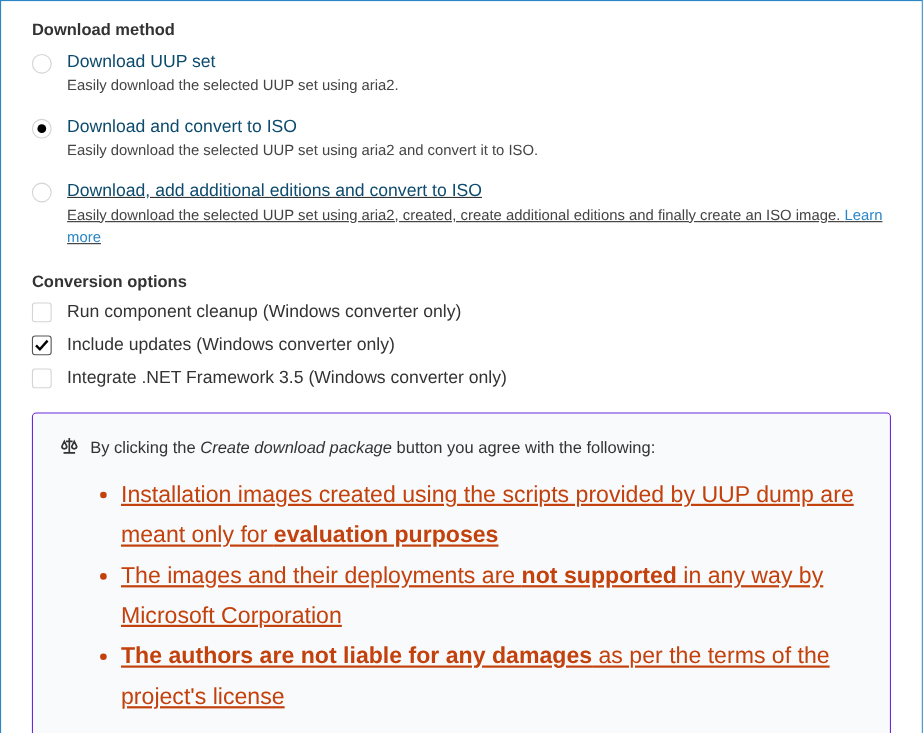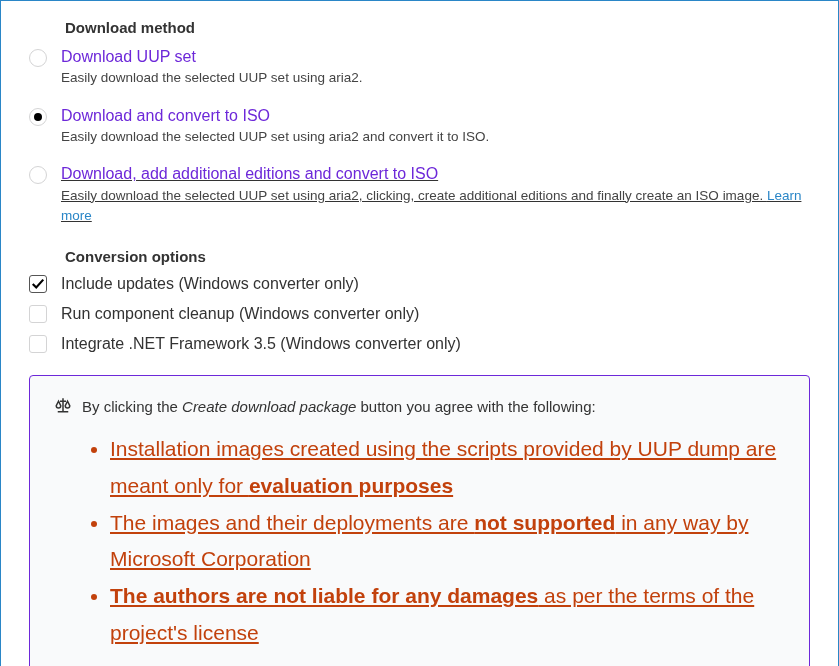--- a/index.html
+++ b/index.html
@@ -11,21 +11,20 @@
     }
     .container {
       border: 1px solid #2a86c7;
       padding: 18px 28px 20px 28px;
     }
     .section-title {
       font-size: 15px;
       font-weight: 700;
       margin-bottom: 10px;
       color: #333;
-      margin-left: 36px;
     }
     .radio-group { margin-bottom: 22px; }
     .radio-item {
       display: flex;
       align-items: flex-start;
       margin-bottom: 16px;
       cursor: pointer;
     }
     .radio-item:last-child { margin-bottom: 0; text-decoration: underline; }
     .radio-circle {
@@ -44,21 +43,21 @@
     .radio-circle.checked::after {
       content: "";
       width: 8px;
       height: 8px;
       background: #000;
       border-radius: 50%;
     }
     .radio-content { flex: 1; }
     .radio-label {
       font-size: 16px;
-      color: #6d28d9;
+      color: #0c4a6e;
       line-height: 1.4;
     }
     .radio-desc {
       font-size: 13.5px;
       color: #444;
       margin-top: 0;
       line-height: 1.5;
     }
     .link {
       color: #2a86c7;
@@ -177,41 +176,41 @@
       <div class="radio-content">
         <div class="radio-label">Download and convert to ISO</div>
         <div class="radio-desc">Easily download the selected UUP set using aria2 and convert it to ISO.</div>
       </div>
     </div>
 
     <div class="radio-item">
       <div class="radio-circle"></div>
       <div class="radio-content">
         <div class="radio-label">Download, add additional editions and convert to ISO</div>
-        <div class="radio-desc"><span>Easily download the selected UUP set using aria2, clicking, create additional editions and finally create an ISO image. </span><a class="link">Learn more</a></div>
+        <div class="radio-desc"><span>Easily download the selected UUP set using aria2, created, create additional editions and finally create an ISO image. </span><a class="link">Learn more</a></div>
       </div>
     </div>
   </div>
 
   <div class="section-title">Conversion options</div>
 
   <div class="checkbox-group">
+    <div class="checkbox-item">
+      <div class="checkbox-box">
+        
+      </div>
+      <div class="checkbox-label">Run component cleanup (Windows converter only)</div>
+    </div>
     <div class="checkbox-item">
       <div class="checkbox-box checked">
         <svg viewBox="0 0 16 16">
             <path d="M2 8 L6 12 L14 3" stroke="#000" stroke-width="2.5" fill="none"></path>
           </svg>
       </div>
       <div class="checkbox-label">Include updates (Windows converter only)</div>
-    </div>
-    <div class="checkbox-item">
-      <div class="checkbox-box">
-        
-      </div>
-      <div class="checkbox-label">Run component cleanup (Windows converter only)</div>
     </div>
     <div class="checkbox-item">
       <div class="checkbox-box">
         
       </div>
       <div class="checkbox-label">Integrate .NET Framework 3.5 (Windows converter only)</div>
     </div>
   </div>
 
   <div class="notice-box">

